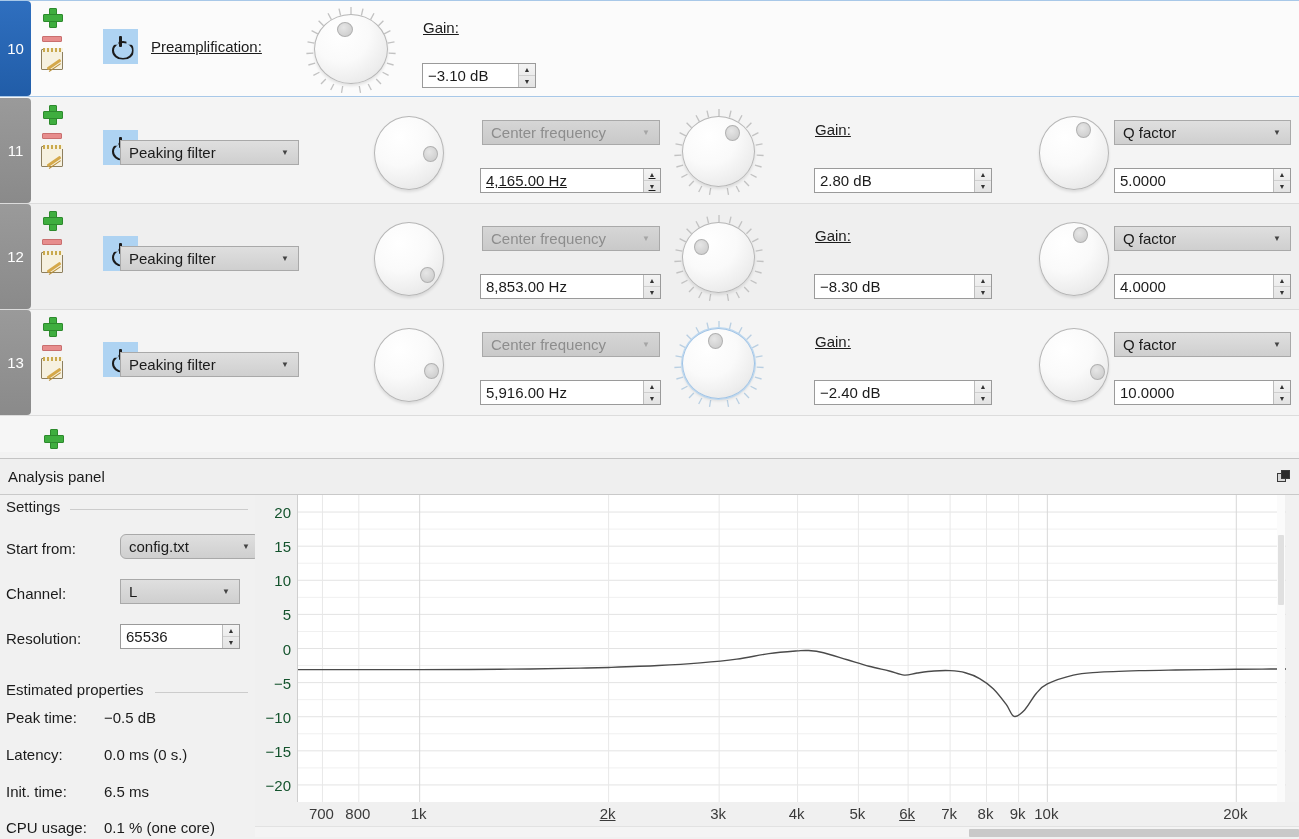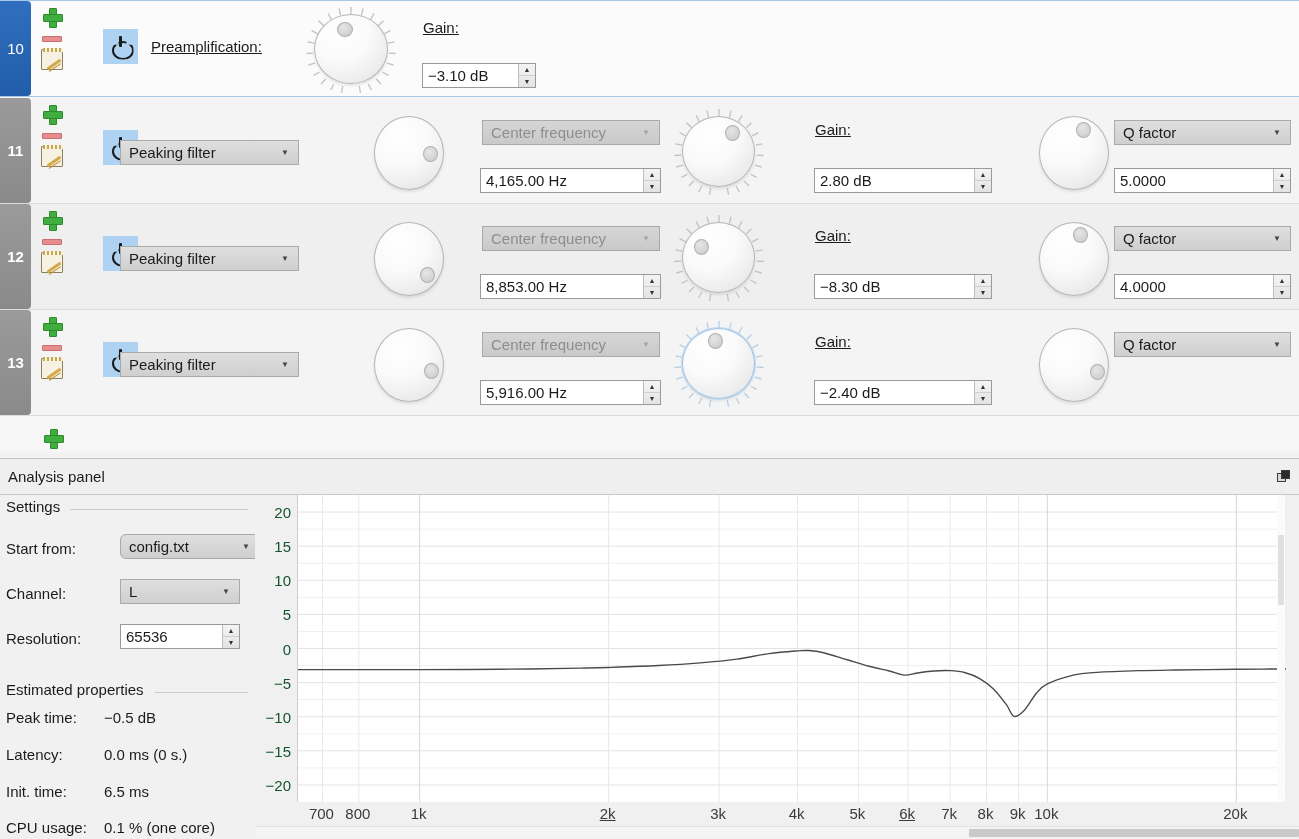--- a/index.html
+++ b/index.html
@@ -22,21 +22,21 @@
   .row-normal   { background:#f4f4f4; border-bottom:1px solid #dcdcdc; }
   .row-alt      { background:#efefef; border-bottom:1px solid #dcdcdc; }
 
   .row-number {
     width:31px; flex:0 0 31px;
     display:flex; align-items:center; justify-content:center;
     color:#ffffff; font-size:15px;
     border-radius:0 4px 4px 0;
   }
   .rn-selected { background:linear-gradient(to bottom,#2f6fbf,#215da8); }
-  .rn-gray     { background:linear-gradient(to bottom,#9a9a9a,#8a8a8a);font-weight:bold; }
+  .rn-gray     { background:linear-gradient(to bottom,#9a9a9a,#8a8a8a); }
 
   .row-body { flex:1 1 auto; position:relative; }
 
   
   .icon-stack { position:absolute; left:8px; top:4px; width:30px; }
 
   .plus-ico  { position:relative; width:20px; height:20px; margin:2px 3px; }
   .plus-ico:before, .plus-ico:after {
     content:""; position:absolute; background:#3fae3f; border:1px solid #2d8a2d; border-radius:1px;
   }
@@ -224,21 +224,21 @@
 
       <div class="knob-wrap" style="left:343px; top:18px;">
         <div class="knob" style="width:70px; height:74px;">
           <div class="dot" style="left:48px; top:29px; width:15px; height:16px;"></div>
         </div>
       </div>
       <div class="combo combo-dis" style="left:451px; top:22px; width:178px;">
         <span>Center frequency</span>
         <span class="arr">▼</span>
       </div>
-      <div class="spin" style="left:449px; top:70px; width:181px;">
+      <div class="spin" style="left:449px; top:70px; width:181px;text-decoration:underline;">
         <span class="val">4,165.00 Hz</span>
         <span class="btns">
             <i>▲</i>
             <i>▼</i>
           </span>
       </div>
 
       <div class="knob-wrap" style="left:640px; top:9px;">
         <svg width="96" height="88" viewBox="0 0 96 88" class="ticks">
           <g stroke="#c2c2c2" stroke-width="1.3">
@@ -461,20 +461,27 @@
           </span>
       </div>
       <div class="knob-wrap" style="left:1008px; top:18px;">
         <div class="knob" style="width:70px; height:74px;">
           <div class="dot" style="left:50px; top:35px; width:15px; height:16px;"></div>
         </div>
       </div>
       <div class="combo" style="left:1083px; top:22px; width:177px;">
         <span>Q factor</span>
         <span class="arr">▼</span>
+      </div>
+      <div class="spin" style="left:1083px; top:70px; width:177px;">
+        <span class="val">10.0000</span>
+        <span class="btns">
+            <i>▲</i>
+            <i>▼</i>
+          </span>
       </div>
     </div>
   </div>
 
   <div class="addrow-plus plus-ico"></div>
 </div>
 
 <div id="analysis-panel">
   <div class="ap-title-bar">
     <span class="ap-title">Analysis panel</span>

